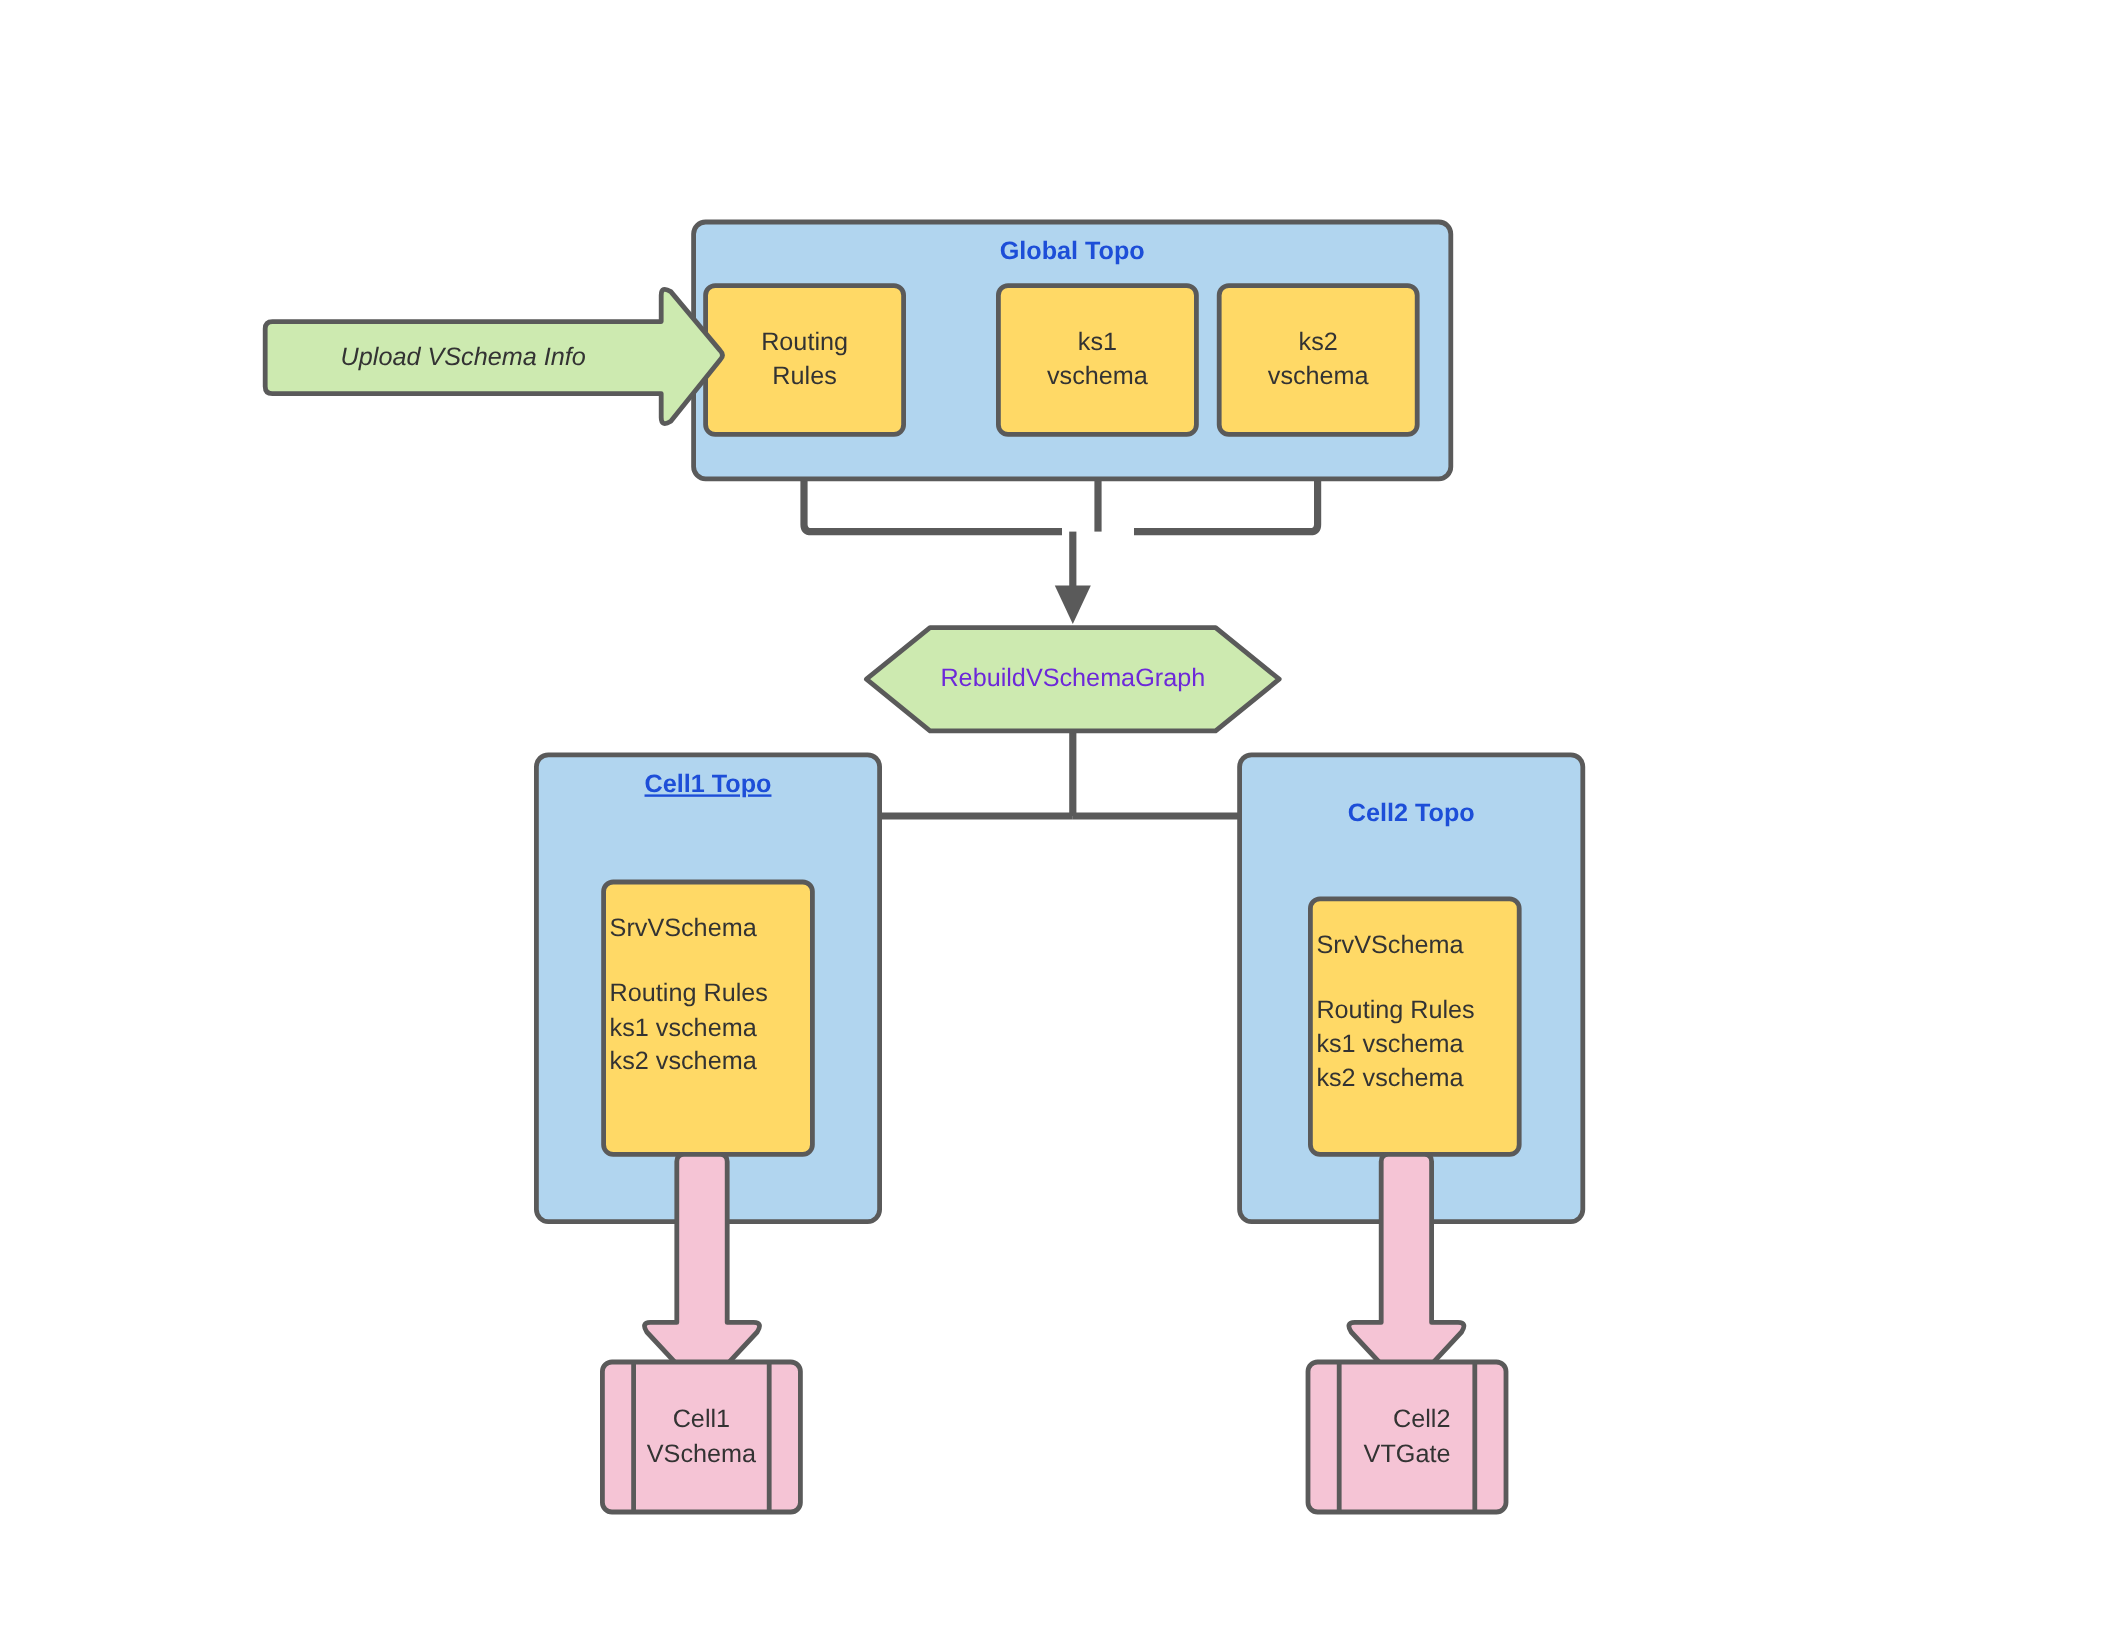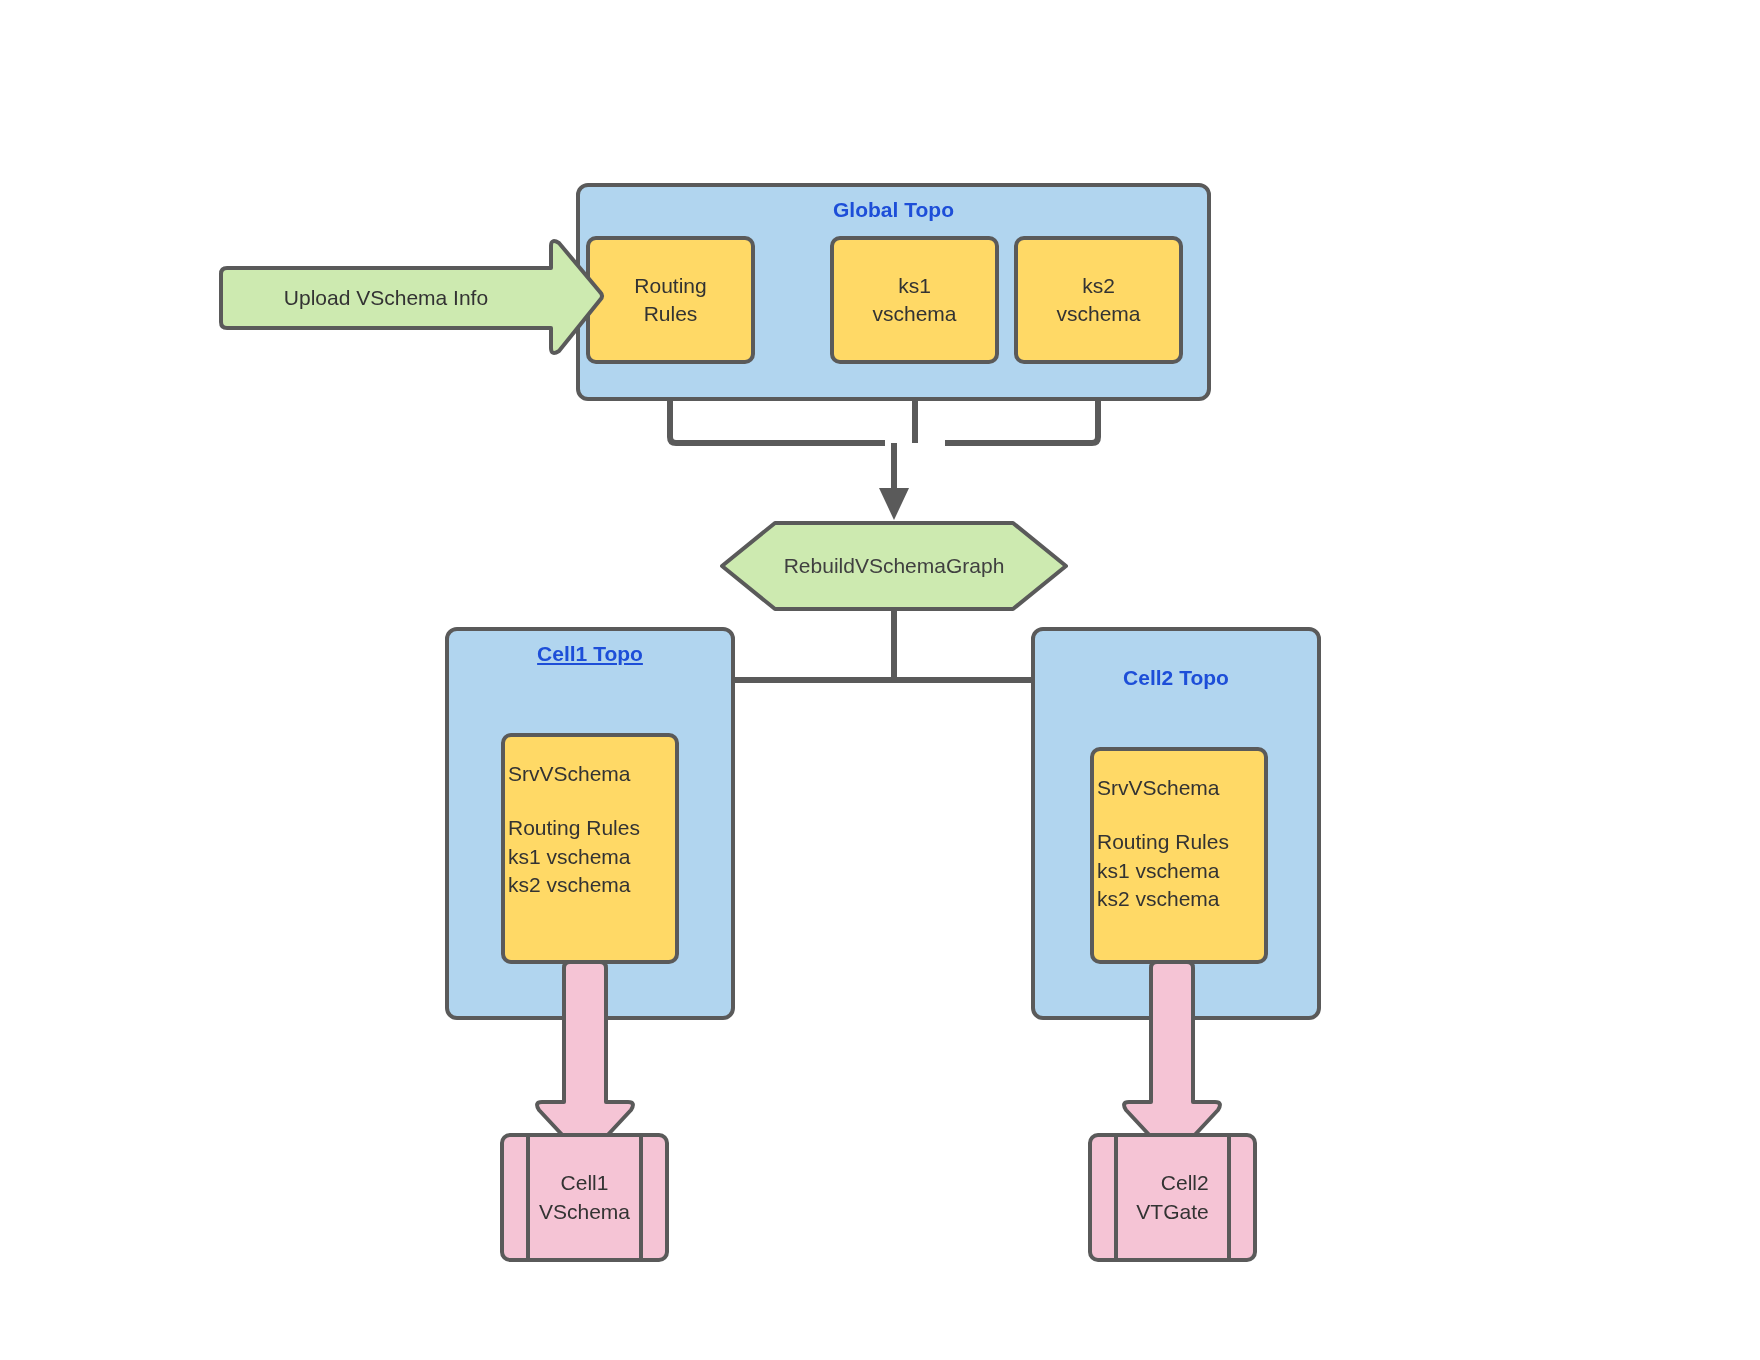--- a/index.html
+++ b/index.html
@@ -49,25 +49,26 @@
   }
   .left-lbl {
     display: block;
     text-align: left;
     font-size: 21px;
     color: #333333;
     line-height: 1.35;
   }
   .hex-lbl {
     font-size: 21px;
-    color: #404040;
+    color: #6d28d9;
   }
   .arrow-lbl {
     font-size: 21px;
     color: #333333;
+    font-style: italic;
   }
 </style>
 </head>
 <body>
 
 <div id="canvas">
 
   <svg class="layer" viewBox="0 0 1760 1360">
 
     <g fill="none" stroke="#5a5a5a" stroke-width="6" stroke-linecap="butt" stroke-linejoin="round">

